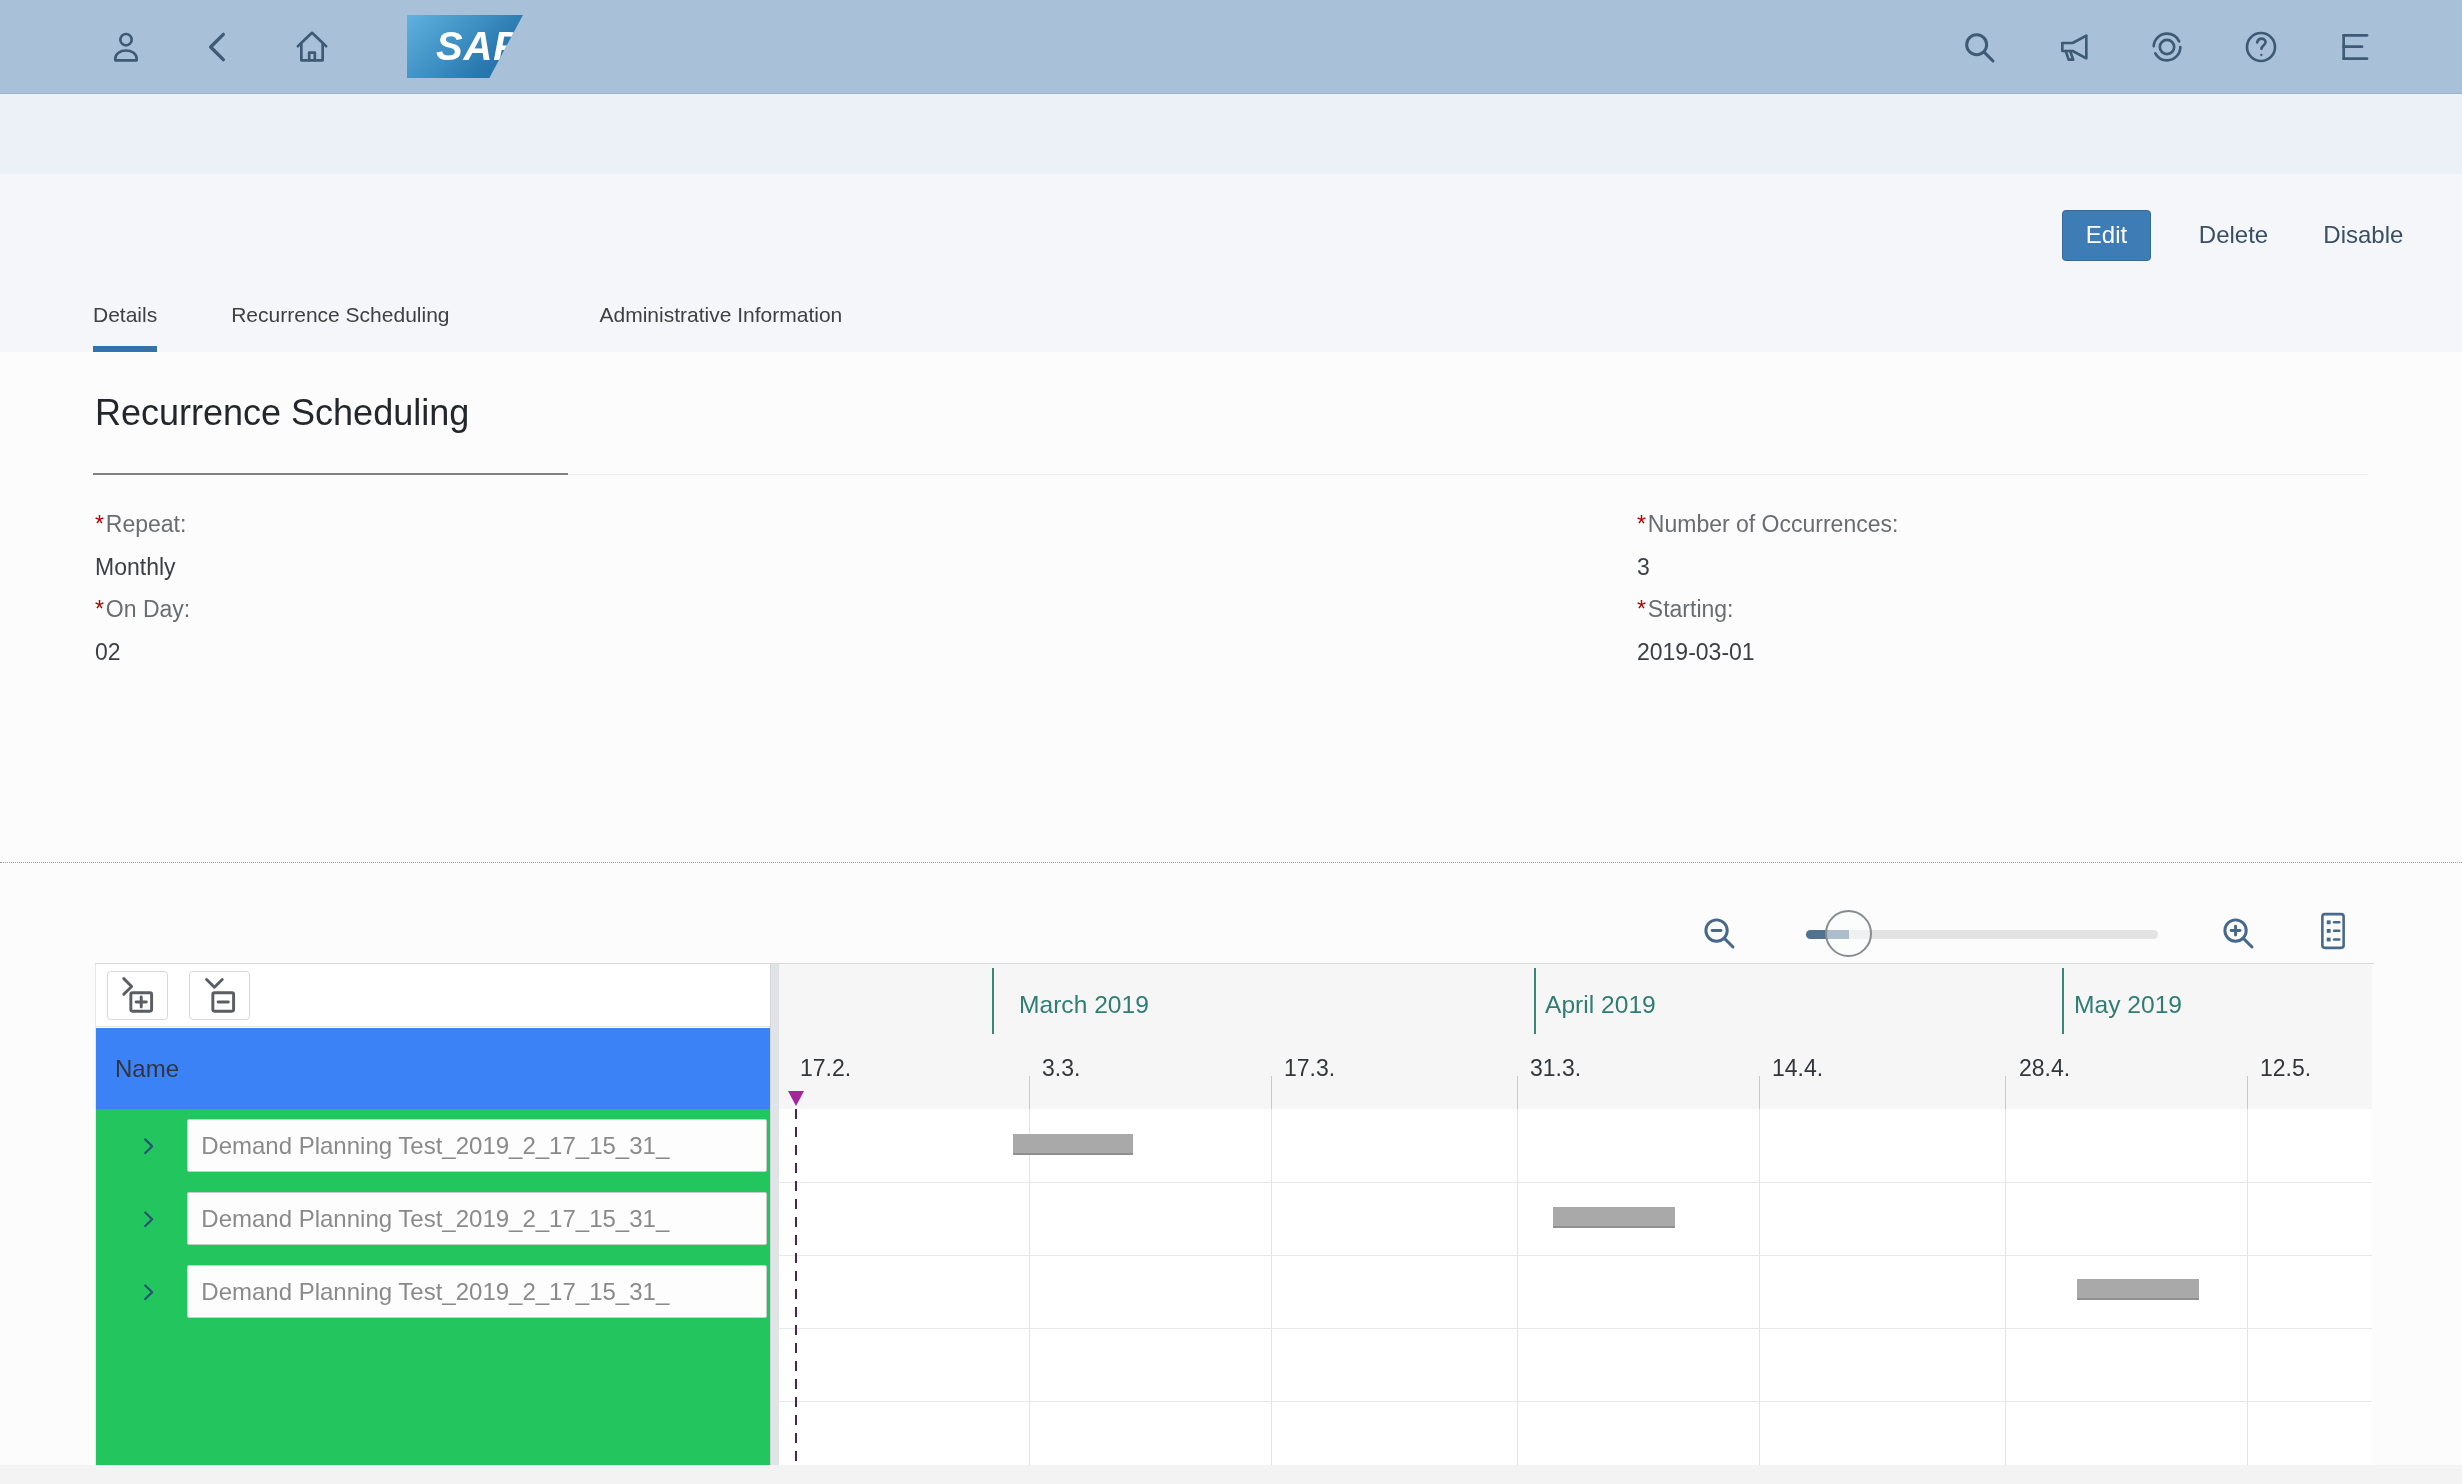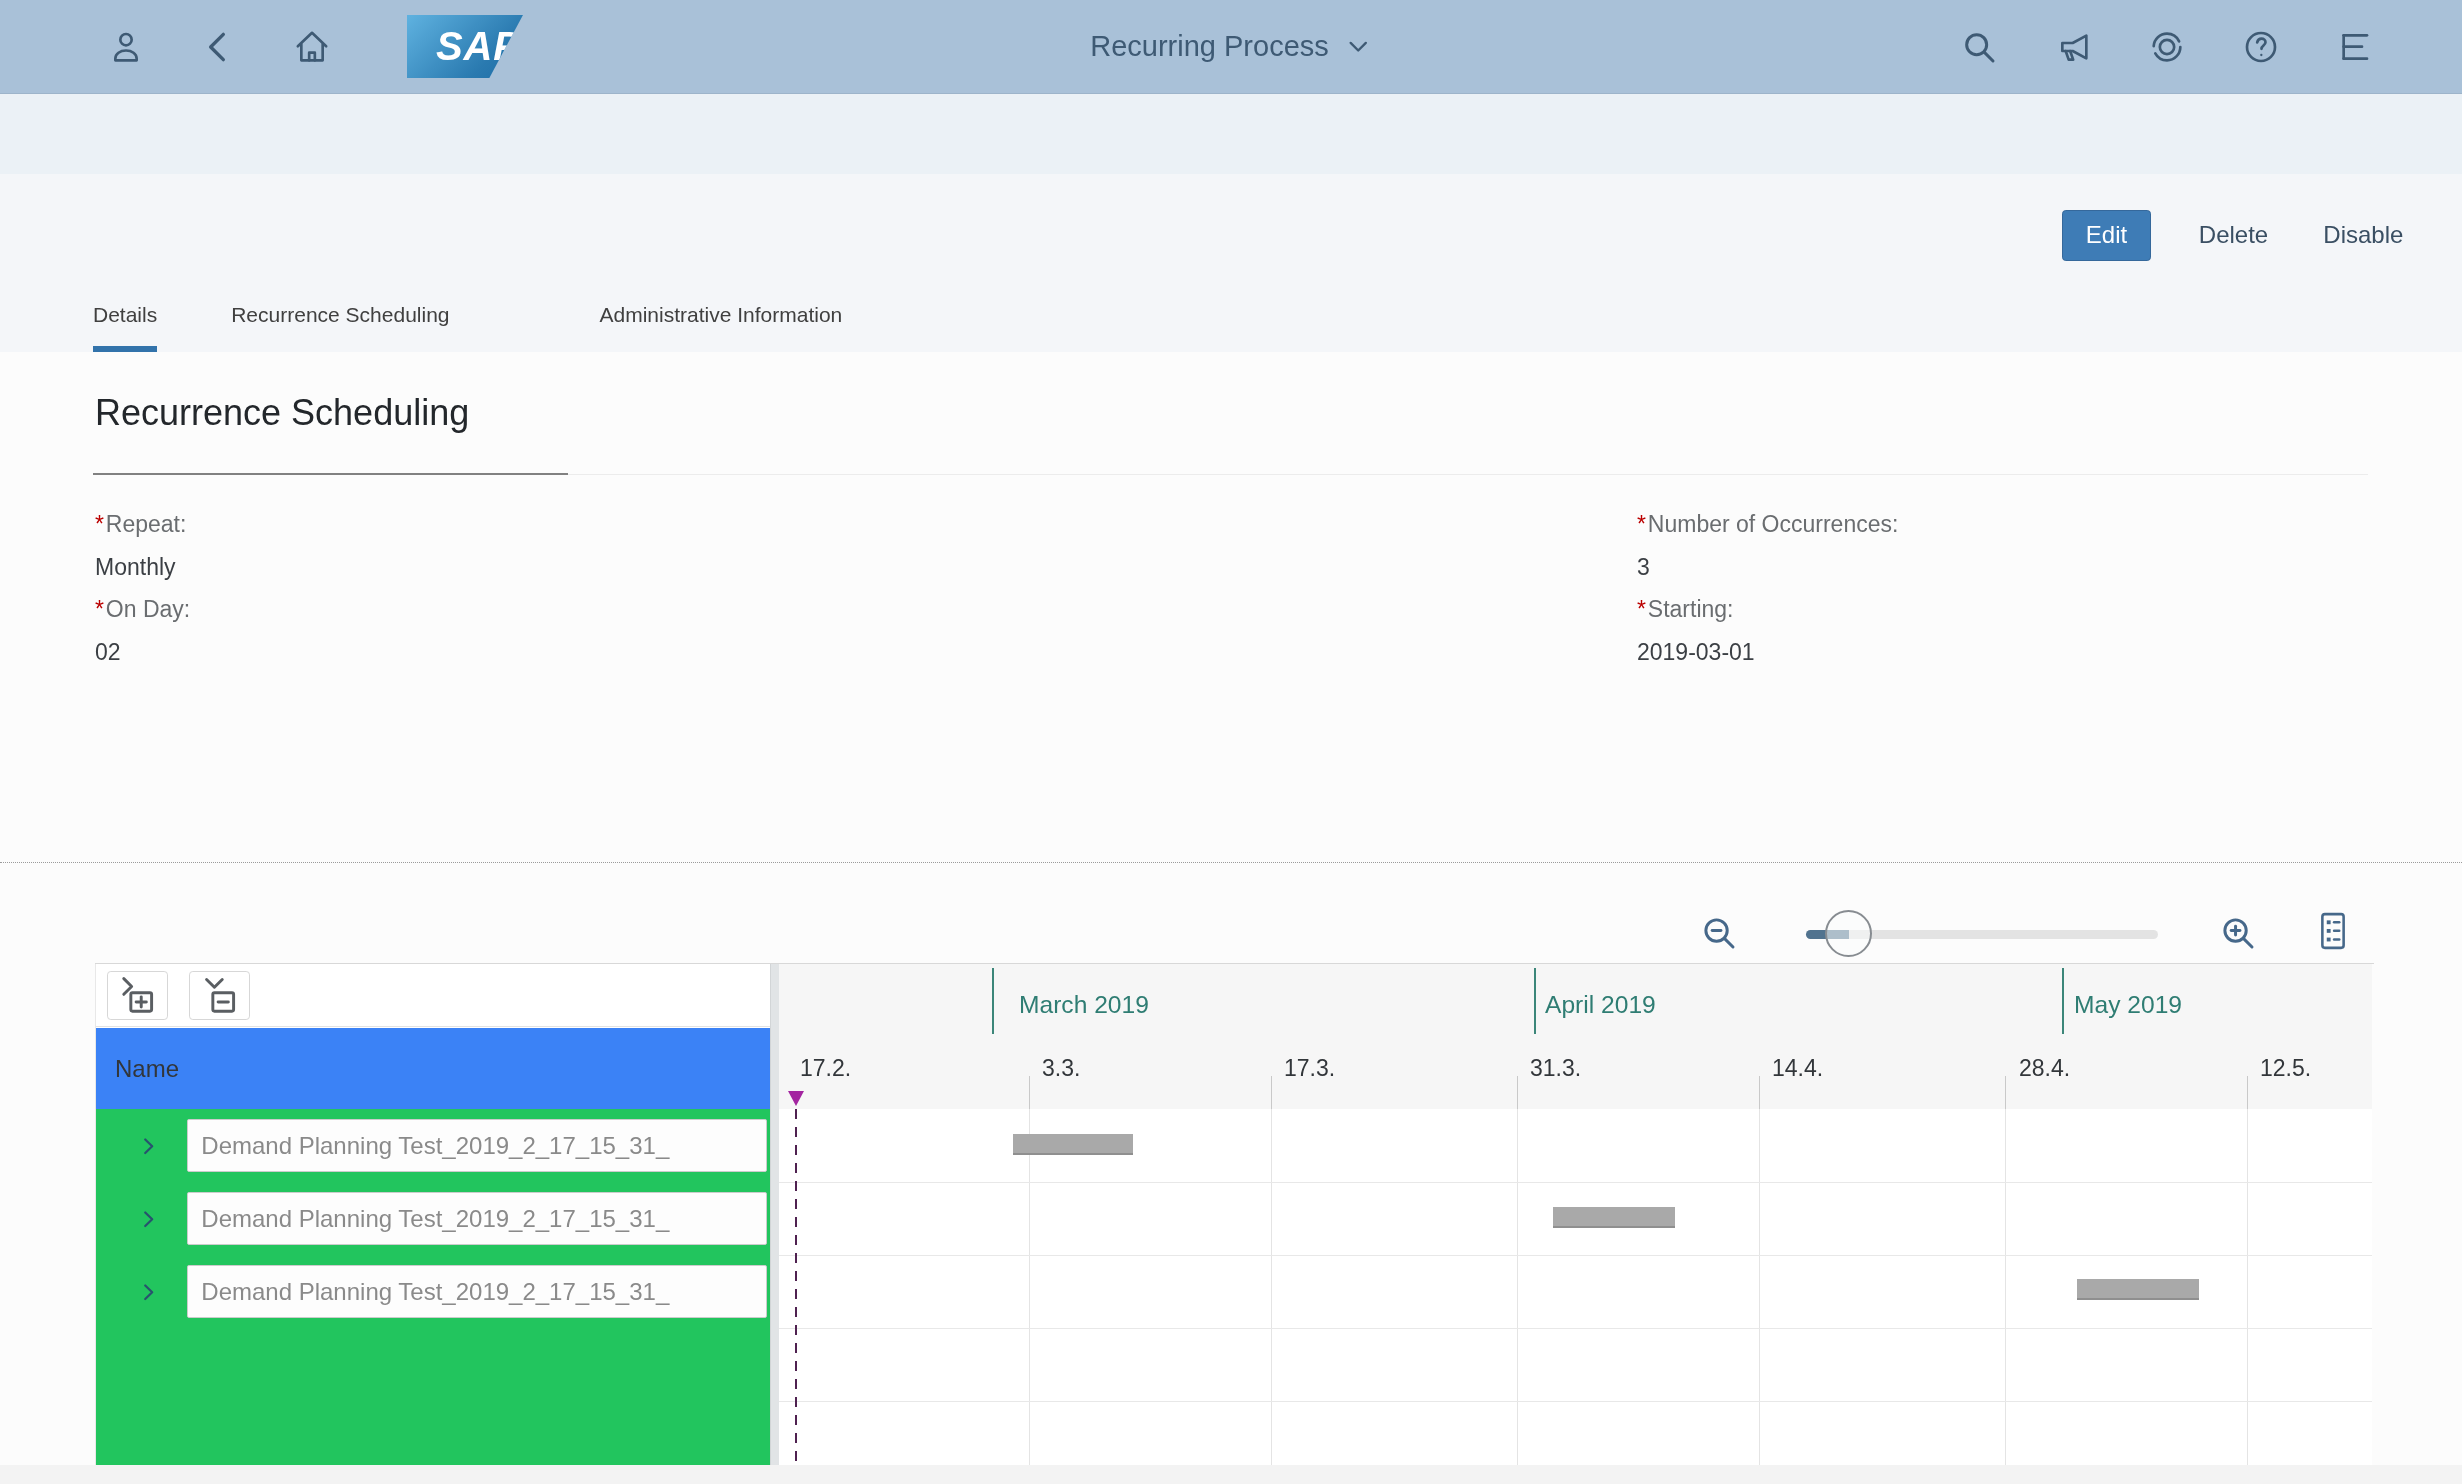--- a/index.html
+++ b/index.html
@@ -134,28 +134,20 @@
         </svg>
       </span>
     <span class="shell-icon">
         <svg viewBox="0 0 24 24" width="100%" height="100%" fill="none" stroke="currentColor" stroke-width="1.6" stroke-linecap="round" stroke-linejoin="round">
           <path d="M3.5 11.6 12 3.5l8.5 8.1"></path>
           <path d="M5.6 10.4V20h12.8v-9.6"></path>
           <path d="M10.3 20v-4.6h3.4V20"></path>
         </svg>
       </span>
     <div class="sap-logo">SAP</div>
-  </div>
-  <div class="shell-title">
-    <span>Recurring Process</span>
-    <span class="shell-icon" style="width:28px;height:28px;">
-        <svg viewBox="0 0 24 24" width="100%" height="100%" fill="none" stroke="currentColor" stroke-width="2" stroke-linecap="round" stroke-linejoin="round">
-          <path d="M5.5 8.5 12 15l6.5-6.5"></path>
-        </svg>
-      </span>
   </div>
   <div class="shell-group shell-right">
     <span class="shell-icon">
         <svg viewBox="0 0 24 24" width="100%" height="100%" fill="none" stroke="currentColor" stroke-width="1.8" stroke-linecap="round" stroke-linejoin="round">
           <circle cx="10.6" cy="10.6" r="6"></circle>
           <path d="M15.1 15.1 20.4 20.4"></path>
         </svg>
       </span>
     <span class="shell-icon">
         <svg viewBox="0 0 24 24" width="100%" height="100%" fill="none" stroke="currentColor" stroke-width="1.6" stroke-linecap="round" stroke-linejoin="round">

